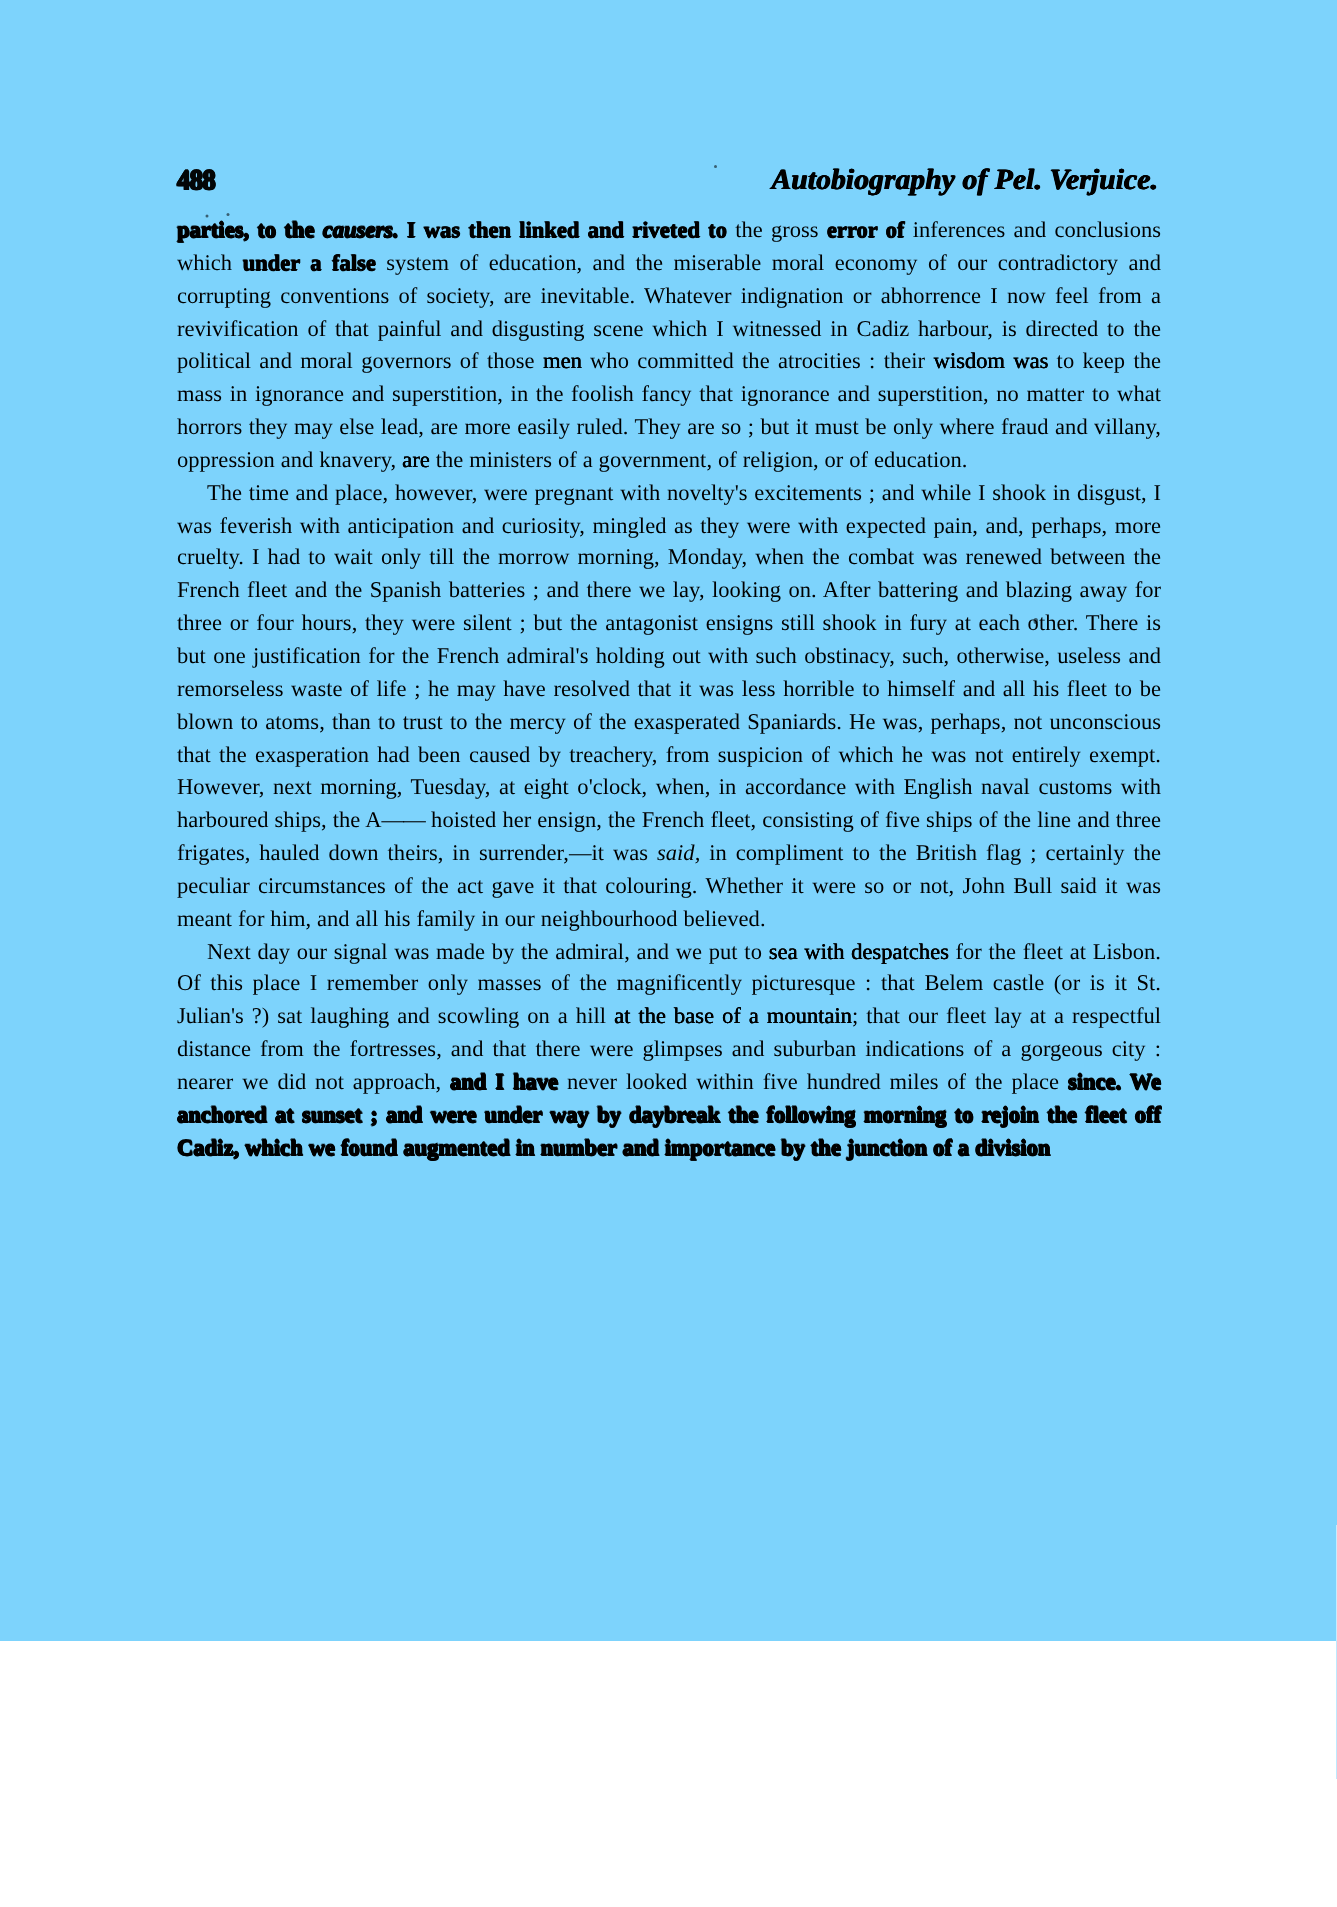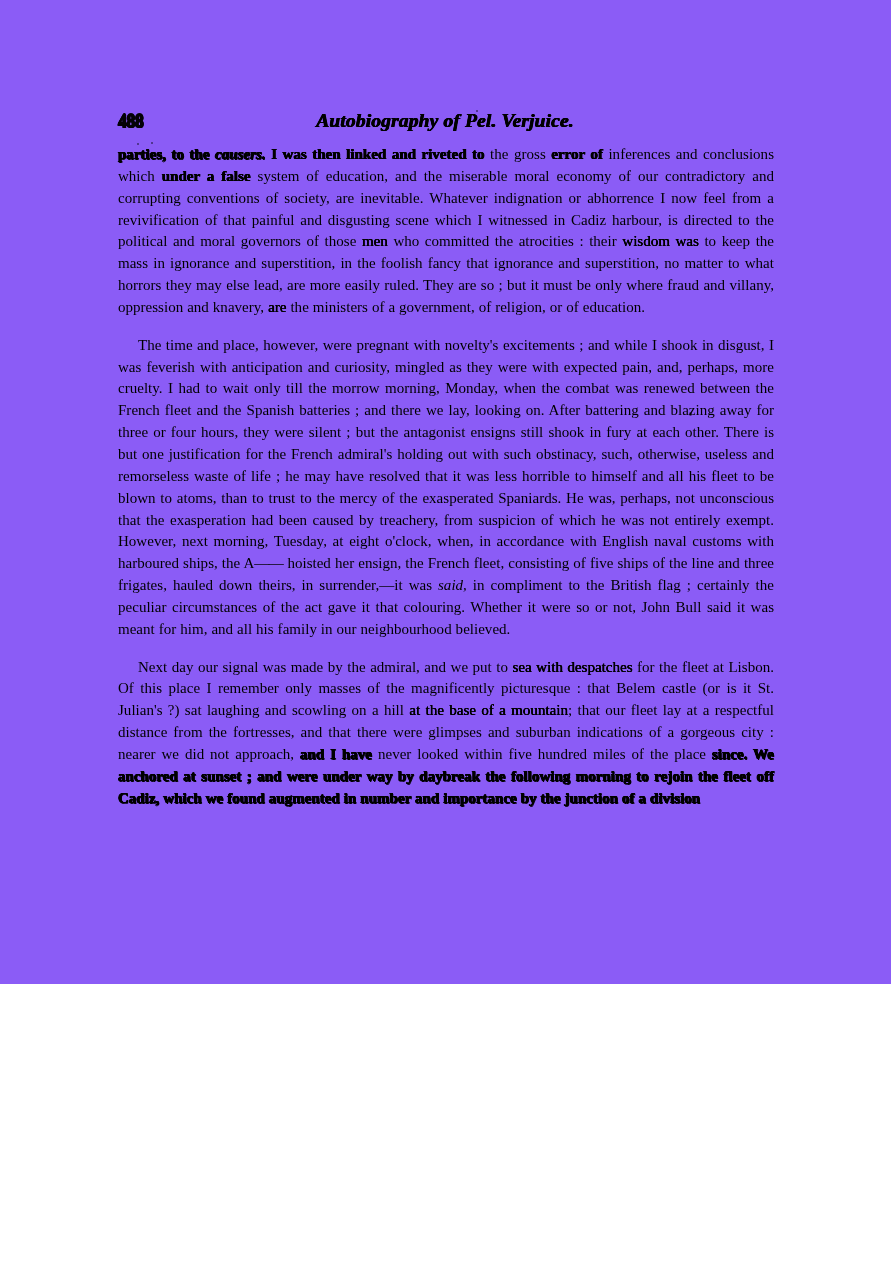--- a/index.html
+++ b/index.html
@@ -45,21 +45,21 @@
        0.7px 0.7px 0 #000, -0.7px 0.7px 0 #000;
     transform: scaleX(0.94);
     transform-origin: left center;
     opacity: .97;
   }
   .head-title {
     position: absolute;
     left: 0;
     top: 0;
     width: 654px;
-    text-align: center;
+    text-align: right;
     font-style: italic;
     font-weight: bold;
     font-size: 19.5px;
     letter-spacing: 0.15px;
     text-shadow: 0.45px 0 0 #000, -0.35px 0 0 #000, 0 0.3px 0 #000;
   }
 
   
   .textblock {
     position: absolute;
@@ -77,21 +77,21 @@
     letter-spacing: 0.02px;
     word-spacing: 0.2px;
     text-indent: 0;
     -webkit-hyphens: none;
     hyphens: none;
   }
   p.para.indent {
     text-indent: 20px;
   }
   p.para + p.para {
-    margin-top: 16px;
+    margin-top: 0;
   }
   .para i, .para em {
     font-style: italic;
   }
 
   
   .ink-heavy {
     font-weight: bold;
     text-shadow: 0.4px 0 0 #000, -0.3px 0 0 #000, 0 0.35px 0 #000;
   }
@@ -111,21 +111,21 @@
   .speck {
     position: absolute;
     background: #000;
     opacity: .55;
     border-radius: 50%;
   }
 </style>
 </head>
 <body style="background: rgb(255, 255, 255); color: rgb(0, 0, 0);">
 
-<div class="page" style="width: 891px; height: 984px; background: #8b5cf6;">
+<div class="page" style="width: 891px; height: 1094px; background: #7dd3fc;">
 
   <div class="running-head">
     <span class="folio">488</span>
     <span class="head-title">Autobiography of Pel. Verjuice.</span>
   </div>
 
   <div class="textblock">
 
     <p class="para" id="para-1"><span class="smudge">parties, to the <i>causers.</i></span> <span class="ink-heavy">I was then linked and riveted to</span> the gross <span class="ink-heavy">error of</span> inferences and conclusions which <span class="ink-heavy">under a false</span> system of education, and the miserable moral economy of our contradictory and corrupting conventions of society, are inevitable. Whatever indignation or abhorrence I now feel from a revivification of that painful and disgusting scene which I witnessed in Cadiz harbour, is directed to the political and moral governors of those <span class="ink-mid">men</span> who committed the atrocities : their <span class="ink-mid">wisdom was</span> to keep the mass in ignorance and superstition, in the foolish fancy that ignorance and superstition, no matter to what horrors they may else lead, are more easily ruled. They are so ; but it must be only where fraud and villany, oppression and knavery, <span class="ink-mid">are</span> the ministers of a government, of religion, or of education.</p>
 

